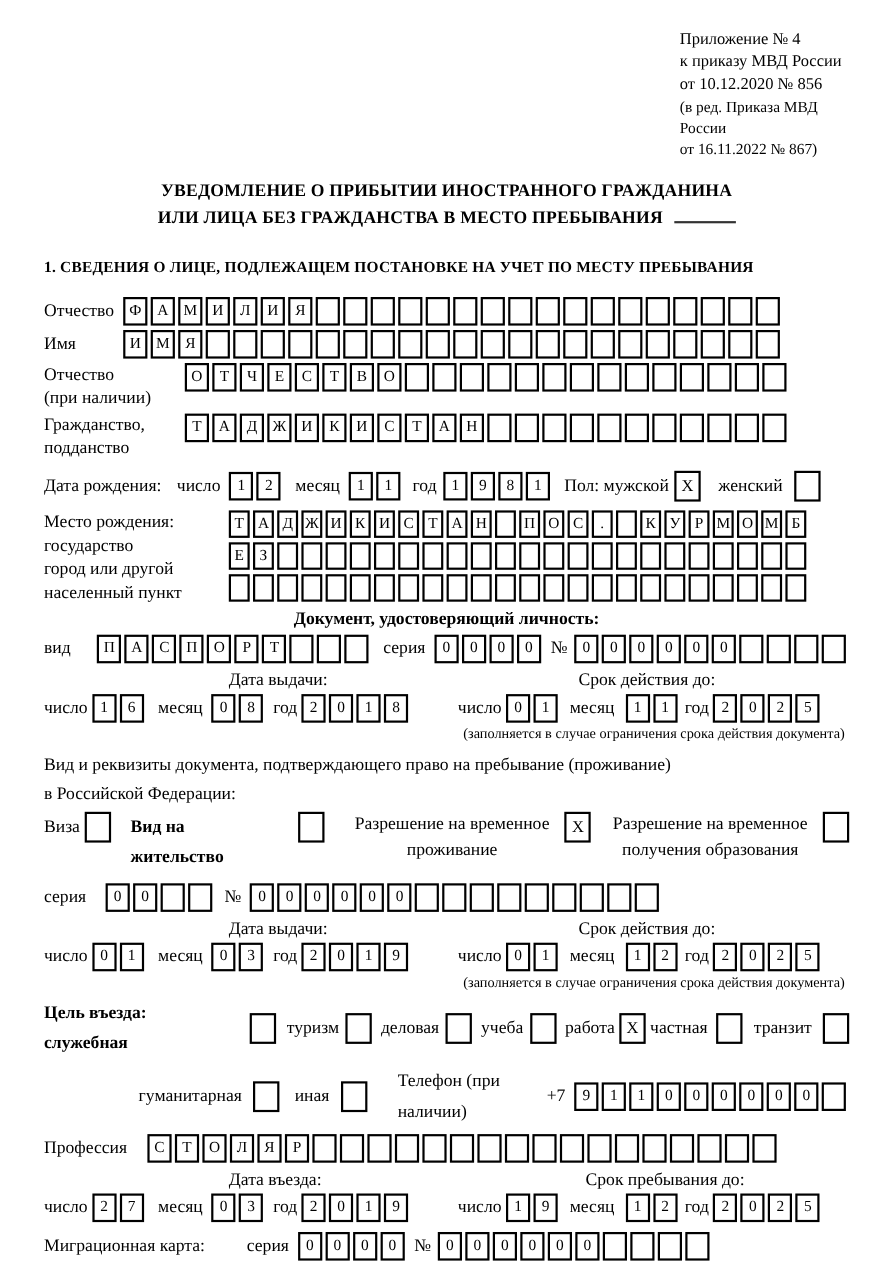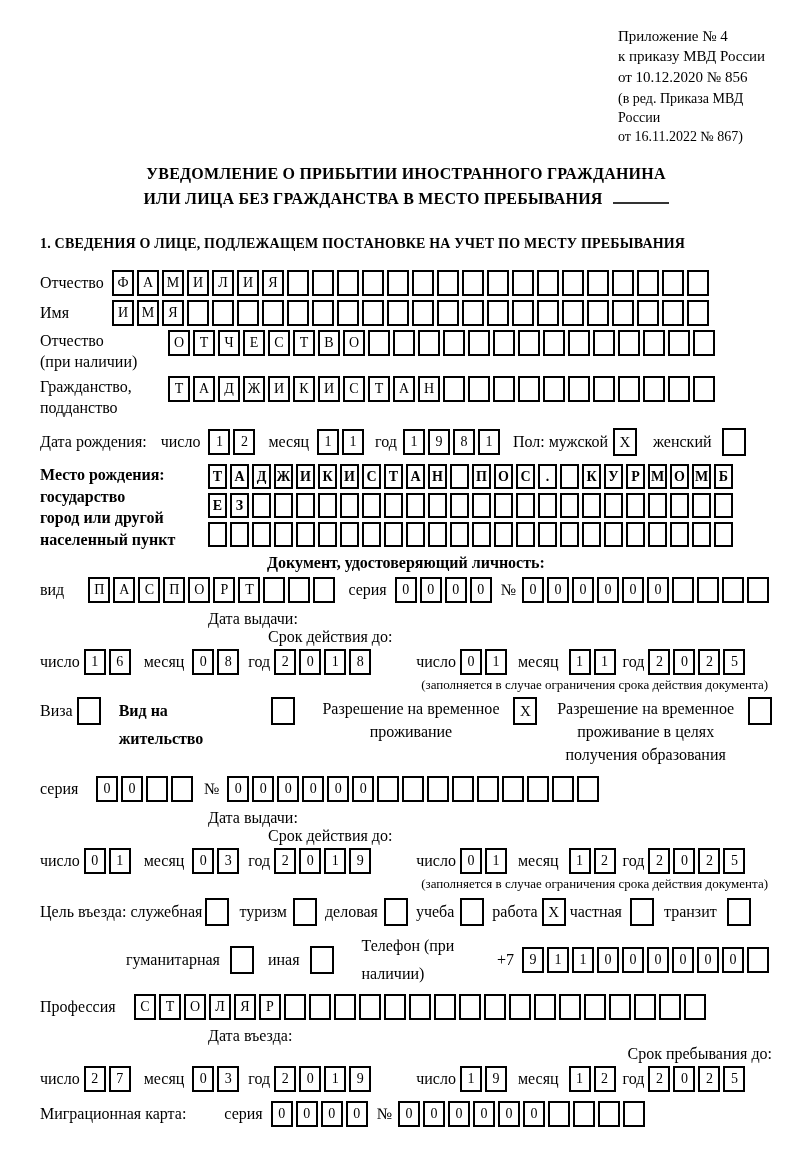--- a/index.html
+++ b/index.html
@@ -20,21 +20,21 @@
   .lbl{flex:none;line-height:26px;}
   .lbl2{flex:none;line-height:21px;}
   .cells{display:flex;flex:none;}
   .cell{flex:none;box-sizing:border-box;width:22px;height:26px;border:2px solid #000;margin-right:3px;
         text-align:center;font-size:14px;line-height:22px;}
   .cell.sm{width:19px;height:25px;margin-right:3px;}
   .cbox{flex:none;box-sizing:border-box;width:24px;height:28px;border:2px solid #000;
         text-align:center;font-size:15px;line-height:24px;}
   .inl{line-height:28px;}
   .center-head{text-align:center;font-weight:bold;margin-top:4px;margin-bottom:2px;}
-  .dates-head{display:flex;margin-top:6px;flex-direction:column;}
+  .dates-head{display:flex;margin-top:6px;}
   .note{font-size:13px;text-align:right;padding-right:4px;margin-top:1px;}
   .para{margin-top:8px;line-height:1.6;}
   .cb-lbl{text-align:center;line-height:1.45;}
 </style>
 </head>
 <body>
 
 <div class="page">
 
   <div class="hdr-note">
@@ -196,21 +196,21 @@
         <div class="cell">9</div>
         <div class="cell">8</div>
         <div class="cell">1</div>
       </div>
     <div class="inl" style="margin-right:5px;">Пол: мужской</div>
     <div class="cbox" style="margin-right:16px;">X</div>
     <div class="inl" style="margin-right:10px;">женский</div>
     <div class="cbox"></div>
   </div>
 
-  <div class="frow" style="margin-top:8px;font-weight:bold;">
+  <div class="frow" style="margin-top:8px;">
     <div style="width:168px;flex:none;line-height:21.5px;">
       <div>Место рождения:</div>
       <div>государство</div>
       <div>город или другой</div>
       <div>населенный пункт</div>
     </div>
     <div>
       <div class="cells">
           <div class="cell sm">Т</div>
           <div class="cell sm">А</div>
@@ -365,34 +365,37 @@
     <div class="inl" style="margin-right:4px;">год</div>
     <div class="cells">
         <div class="cell">2</div>
         <div class="cell">0</div>
         <div class="cell">2</div>
         <div class="cell">5</div>
       </div>
   </div>
   <div class="note">(заполняется в случае ограничения срока действия документа)</div>
 
+  <div class="para">
+    <div>Вид и реквизиты документа, подтверждающего право на пребывание (проживание)</div>
+    <div>в Российской Федерации:</div>
+  </div>
 
   <div class="frow" style="margin-top:4px;">
     <div class="inl" style="margin-right:4px;">Виза</div>
     <div class="cbox"></div>
     <div class="inl" style="margin-left:18px;margin-right:4px;font-weight:bold;">Вид на жительство</div>
     <div class="cbox" style="margin-left:14px;"></div>
     <div class="cb-lbl" style="margin-left:26px;width:186px;">
       <div>Разрешение на временное</div>
       <div>проживание</div>
     </div>
     <div class="cbox" style="margin-left:12px;">X</div>
     <div class="cb-lbl" style="margin-left:18px;width:186px;">
       <div>Разрешение на временное</div>
-      <div>проживание в целях</div>
       <div>получения образования</div>
     </div>
     <div class="cbox" style="margin-left:12px;"></div>
   </div>
 
   <div class="frow" style="align-items:center;margin-top:8px;">
     <div class="inl" style="width:56px;">серия</div>
     <div class="cells">
         <div class="cell">0</div>
         <div class="cell">0</div>
@@ -455,21 +458,21 @@
     <div class="cells">
         <div class="cell">2</div>
         <div class="cell">0</div>
         <div class="cell">2</div>
         <div class="cell">5</div>
       </div>
   </div>
   <div class="note">(заполняется в случае ограничения срока действия документа)</div>
 
   <div class="frow" style="align-items:center;margin-top:6px;">
-    <div class="inl" style="margin-right:3px;">Цель въезда: служебная</div>
+    <div class="inl" style="margin-right:20px;font-weight:bold;">Цель въезда: служебная</div>
     <div class="cbox"></div>
     <div class="inl" style="margin:0 6px 0 10px;">туризм</div>
     <div class="cbox"></div>
     <div class="inl" style="margin:0 6px 0 8px;">деловая</div>
     <div class="cbox"></div>
     <div class="inl" style="margin:0 6px 0 8px;">учеба</div>
     <div class="cbox"></div>
     <div class="inl" style="margin:0 4px 0 8px;">работа</div>
     <div class="cbox">X</div>
     <div class="inl" style="margin:0 8px 0 4px;">частная</div>

